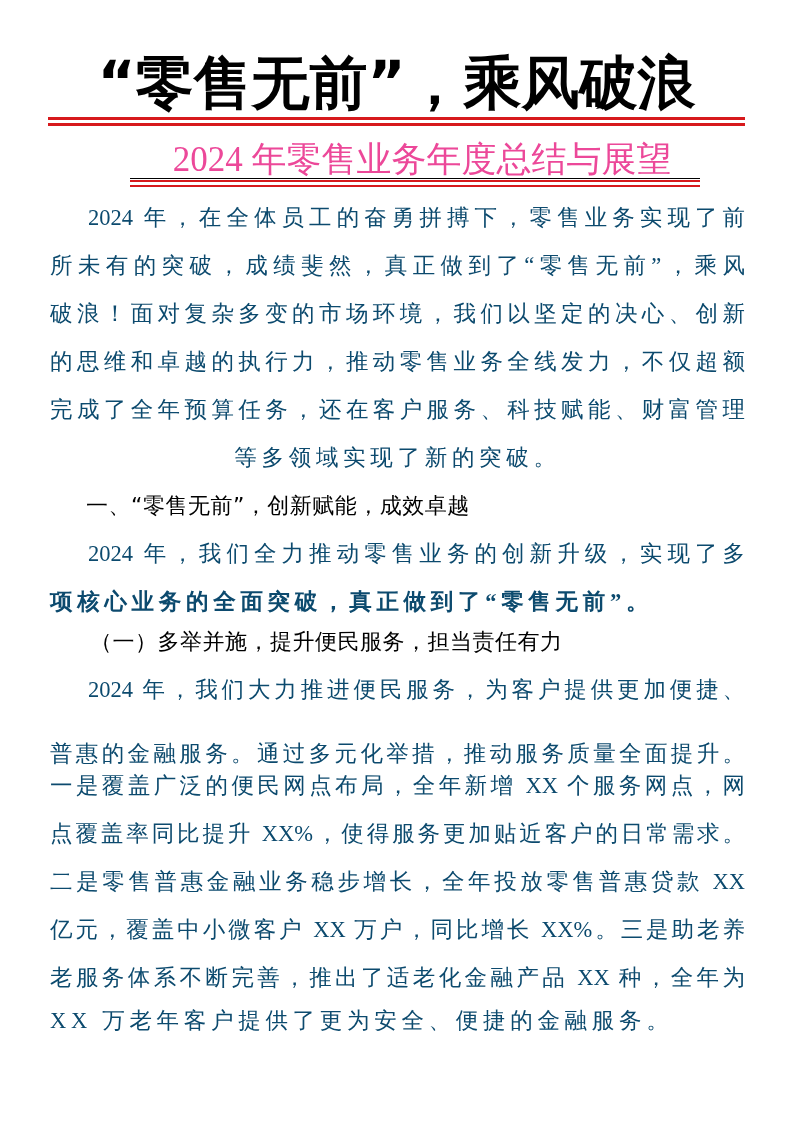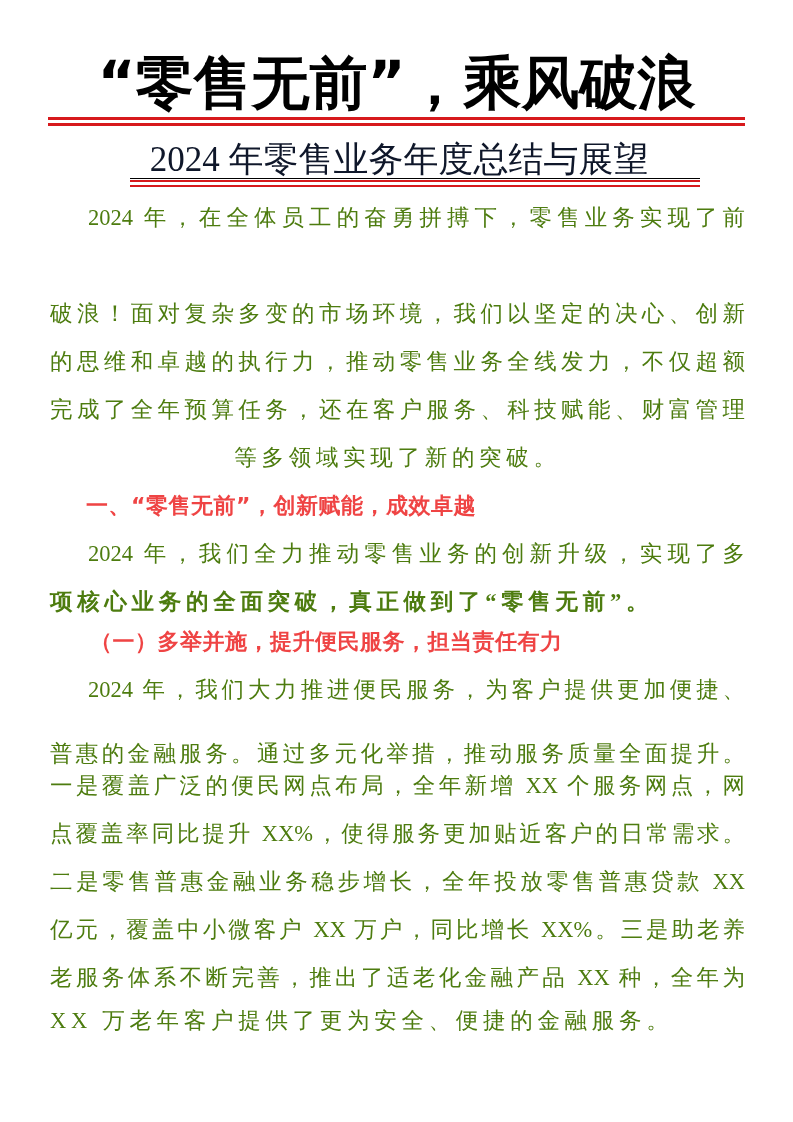--- a/index.html
+++ b/index.html
@@ -6,55 +6,56 @@
     body { width: 793px; height: 1122px; position: relative; overflow: hidden; }
     .page { position: absolute; left: 0; top: 0; width: 697px; height: 1122px; background: #fff; }
     .title {
       position: absolute; left: 48px; width: 697px; top: 50px; height: 70px;
       font-family: "DejaVu Sans", "Liberation Sans", sans-serif;
       font-weight: bold; font-size: 58px; line-height: 66px;
       color: #000; text-align: center; white-space: nowrap; letter-spacing: 0px;
     }
     .rule { position: absolute; background: #d7191c; }
     .subtitle {
-      position: absolute; left: 114px; width: 570px; top: 139px; height: 44px;
+      position: absolute; left: 137px; width: 570px; top: 139px; height: 44px;
       font-family: "Liberation Serif", "DejaVu Serif", serif;
-      font-size: 35px; line-height: 42px; color: #0f172a; text-align: center; white-space: nowrap;
+      font-size: 35px; line-height: 42px; color: #ec4899; text-align: center; white-space: nowrap;
     }
     .subtitle-black { position: absolute; left: 130px; width: 570px; top: 178px; height: 1px; background: #000; }
     .line {
       position: absolute; left: 50px; width: 695px; height: 30px;
       font-family: "Liberation Serif", "DejaVu Serif", serif;
-      font-size: 22.5px; line-height: 30px; color: #4d7c0f;
+      font-size: 22.5px; line-height: 30px; color: #0c4a6e;
       white-space: nowrap; overflow: visible;
     }
     .line.full { text-align: justify; text-align-last: justify; }
     .line.indent { left: 88px; width: 657px; }
     .heading {
       position: absolute; height: 30px;
       font-family: "DejaVu Sans", "Liberation Sans", sans-serif;
-      font-weight: bold; font-size: 22px; line-height: 30px; color: #ef4444;
+      font-weight: normal; font-size: 22px; line-height: 30px; color: #000000;
       white-space: nowrap; letter-spacing: 0.5px;
     }
   </style>
 </head>
 <body>
 
 <div class="page">
 
   <div class="title">“零售无前”，乘风破浪</div>
   <div class="rule" style="left:48px; top:117px; width:697px; height:3px;"></div>
   <div class="rule" style="left:48px; top:123px; width:697px; height:3px;"></div>
 
   <div class="subtitle">2024 年零售业务年度总结与展望</div>
   <div class="subtitle-black"></div>
   <div class="rule" style="left:130px; top:180px; width:570px; height:2px;"></div>
   <div class="rule" style="left:130px; top:185px; width:570px; height:2px;"></div>
 
   <div class="line full indent" style="top:203px;">2024 年，在全体员工的奋勇拼搏下，零售业务实现了前</div>
+  <div class="line full" style="top:251px;">所未有的突破，成绩斐然，真正做到了“零售无前”，乘风</div>
   <div class="line full" style="top:299px;">破浪！面对复杂多变的市场环境，我们以坚定的决心、创新</div>
   <div class="line full" style="top:347px;">的思维和卓越的执行力，推动零售业务全线发力，不仅超额</div>
   <div class="line full" style="top:395px;">完成了全年预算任务，还在客户服务、科技赋能、财富管理</div>
   <div class="line" style="top:443px; letter-spacing:4.7px;text-align:center;">等多领域实现了新的突破。</div>
 
   <div class="heading" style="left:86px; top:491px;">一、“零售无前”，创新赋能，成效卓越</div>
 
   <div class="line full indent" style="top:539px;">2024 年，我们全力推动零售业务的创新升级，实现了多</div>
   <div class="line" style="top:587px; letter-spacing:4.7px;font-weight:bold;">项核心业务的全面突破，真正做到了“零售无前”。</div>
 

